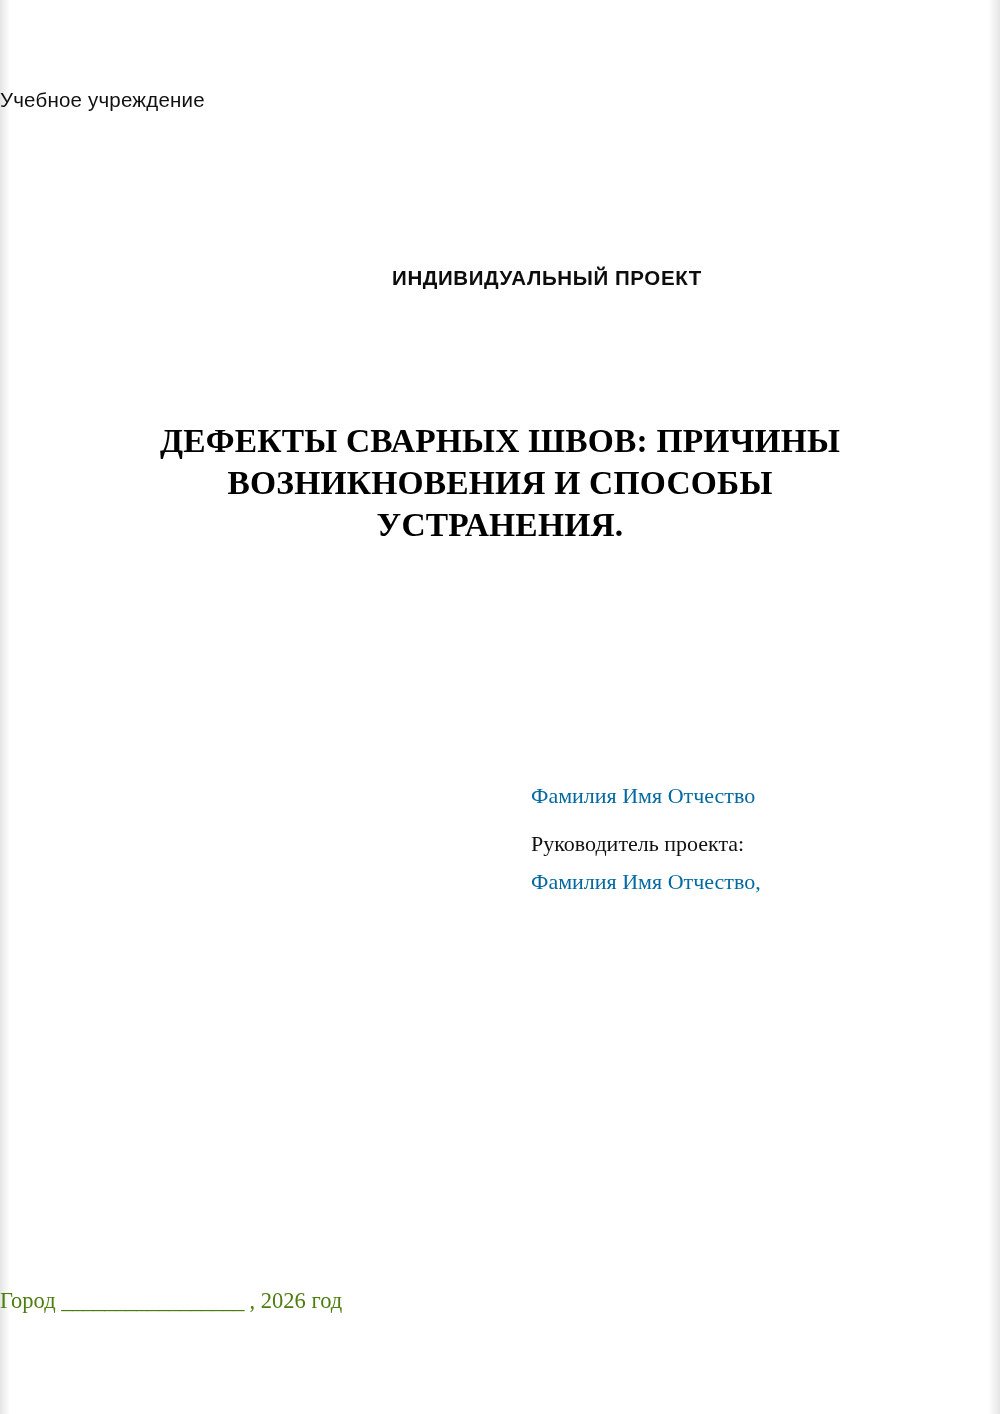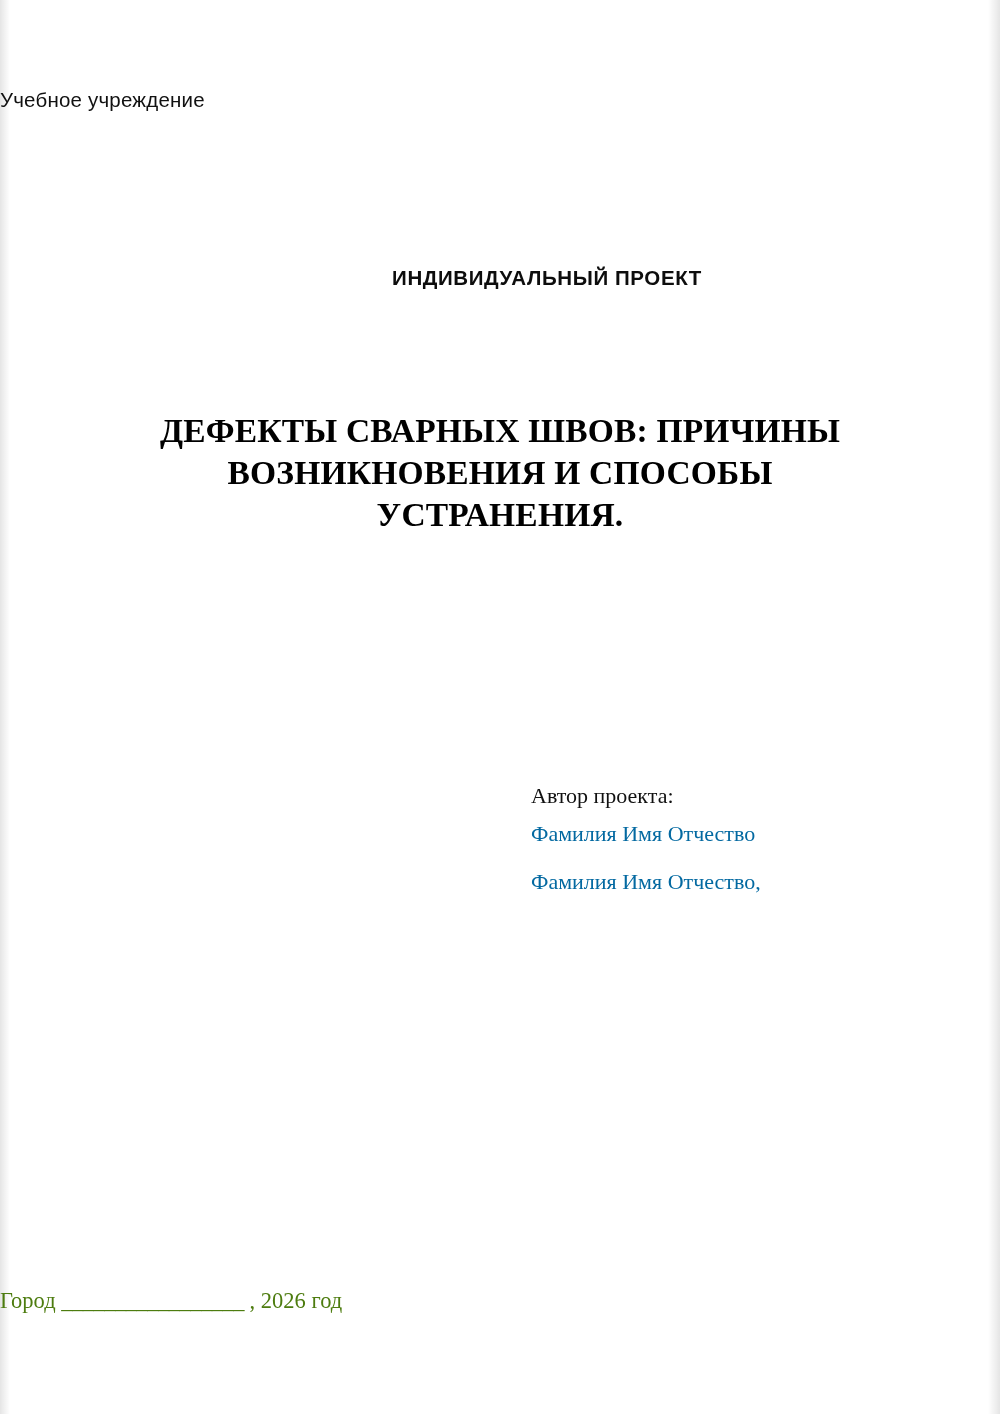--- a/index.html
+++ b/index.html
@@ -55,21 +55,21 @@
     text-align: center;
     font-family: "Liberation Sans", sans-serif;
     font-weight: bold;
     font-size: 20.5px;
     letter-spacing: 0.6px;
     color: #0d0d0d;
     padding-left: 47px;
   }
   .doc-title {
     position: absolute;
-    top: 410px;
+    top: 420px;
     left: 150px;
     width: 700px;
     text-align: center;
     font-family: "Liberation Serif", serif;
     font-weight: bold;
     font-size: 33.5px;
     line-height: 1.26;
     letter-spacing: 0.2px;
     color: #000000;
   }
@@ -114,25 +114,25 @@
 
   <div class="institution">Учебное учреждение</div>
 
   <div class="doc-type">ИНДИВИДУАЛЬНЫЙ ПРОЕКТ</div>
 
   <div class="doc-title">ДЕФЕКТЫ СВАРНЫХ ШВОВ: ПРИЧИНЫ ВОЗНИКНОВЕНИЯ И СПОСОБЫ УСТРАНЕНИЯ.</div>
 
   <div class="credits">
 
     <div class="credit-block">
-      <div class="credit-label">Автор проекта:</div>
       <div class="credit-value">Фамилия Имя Отчество</div>
     </div>
 
     <div class="credit-block">
+      <div class="credit-label">Руководитель проекта:</div>
       <div class="credit-value">Фамилия Имя Отчество,</div>
     </div>
 
   </div>
 
   <div class="footer">
     <span>Город</span>
     <span class="blank-line">_________________</span>
     <span>, 2026 год</span>
   </div>

